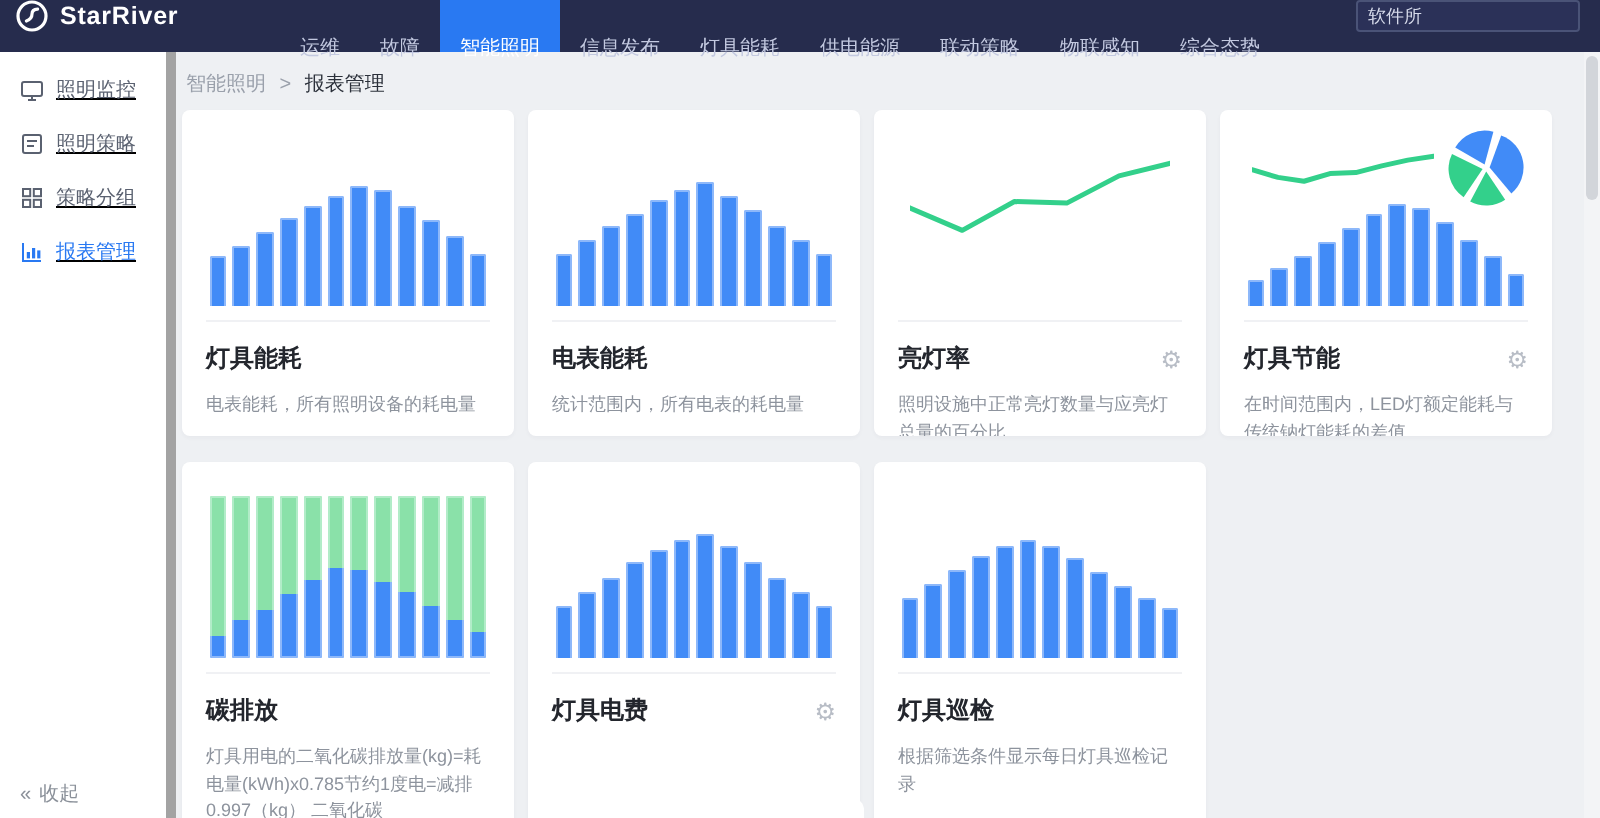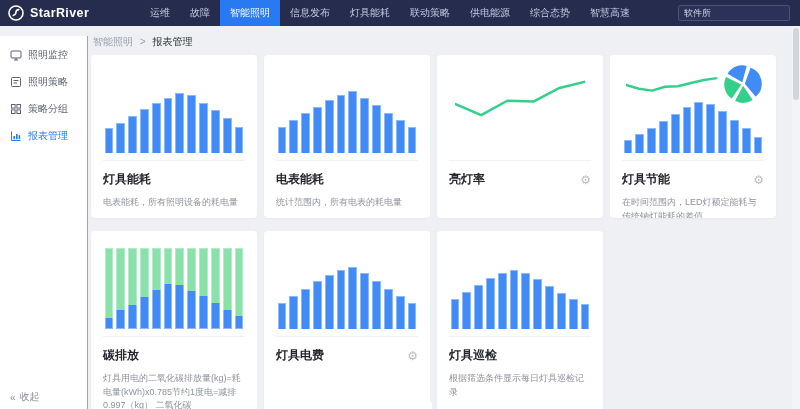--- a/index.html
+++ b/index.html
@@ -1,34 +1,34 @@
 <!DOCTYPE html>
 <html><head>
 <meta charset="utf-8">
 <style>
   * { margin:0; padding:0; box-sizing:border-box; }
   html,body { width:800px; height:409px; overflow:hidden; }
   body { font-family:"Liberation Sans", sans-serif; background:#eef0f3; position:relative; }
 
   
   .navbar { position:absolute; top:0; left:0; right:0; height:26px; background:#262c4d;
-            display:flex; align-items:center; color:#c3c9e0; z-index:5; }
+            display:flex; align-items:flex-start; color:#c3c9e0; z-index:5; }
   .brand { display:flex; align-items:center; gap:6px; padding:0 14px 0 8px; min-width:140px; }
   .brand-name { color:#fff; font-weight:bold; font-size:12.5px; letter-spacing:.4px; }
   .nav-items { display:flex; height:26px; }
-  .nav-item { font-size:10px; line-height:26px; padding:0 10px; cursor:pointer; white-space:nowrap; }
+  .nav-item { font-size:10px; line-height:26px; padding:12px 10px; cursor:pointer; white-space:nowrap; }
   .nav-item.active { background:#2979f2; color:#fff; }
   .nav-right { margin-left:auto; display:flex; align-items:center; gap:9px; padding-right:10px; }
   .org-select { width:112px; height:16px; border:1px solid #4a5377; border-radius:2px;
                 font-size:9px; color:#d7dbeb; display:flex; align-items:center;
                 padding:0 5px; justify-content:space-between; background:#2b3158; }
 
   
-  .sidebar { position:absolute; top:36px; left:0; bottom:0; width:88px; background:#fff;
-             border-right:1px solid #a3a3a3; padding-top:5px; z-index:4; }
+  .sidebar { position:absolute; top:26px; left:0; bottom:0; width:88px; background:#fff;
+             border-right:5px solid #a3a3a3; padding-top:5px; z-index:4;text-decoration:underline; }
   .side-item { height:27px; display:flex; align-items:center; gap:6px; padding-left:10px;
                font-size:10px; color:#5a6170; cursor:pointer; }
   .side-item.active { color:#2979f2; }
   .side-item svg { flex:0 0 auto; }
   .collapse { position:absolute; bottom:5px; left:10px; font-size:10px; color:#8a9099;
               display:flex; align-items:center; gap:4px; cursor:pointer; }
 
   
   .main { position:absolute; left:88px; top:26px; right:0; bottom:0; }
   .breadcrumb { padding:9px 0 0 5px; font-size:10px; }
@@ -77,24 +77,24 @@
       <path d="M5.2 10.5 Q8 9.5 8 7 Q8 4.8 10.8 4.6" fill="none" stroke="#fff" stroke-width="1.6" stroke-linecap="round"></path>
     </svg>
     <span class="brand-name">StarRiver</span>
   </div>
   <div class="nav-items" id="nav-items">
       <div class="nav-item">运维</div>
       <div class="nav-item">故障</div>
       <div class="nav-item active">智能照明</div>
       <div class="nav-item">信息发布</div>
       <div class="nav-item">灯具能耗</div>
+      <div class="nav-item">供电能源</div>
       <div class="nav-item">联动策略</div>
-      <div class="nav-item">供电能源</div>
+      <div class="nav-item">物联感知</div>
       <div class="nav-item">综合态势</div>
-      <div class="nav-item">智慧高速</div>
     </div>
   <div class="nav-right">
     <div class="org-select">
       <span>软件所</span>
 
     </div>
 
   </div>
 </div>
 
@@ -208,20 +208,21 @@
     <div class="chart-zone">
           <svg viewBox="0 0 100 100" preserveAspectRatio="none" class="line-svg">
             <polyline points="0.0,45.4 20.0,63.6 40.0,40.2 60.0,41.5 80.0,19.4 100.0,9.0" fill="none" stroke="#33d08b" stroke-width="2.5" stroke-linejoin="round" stroke-linecap="round" vector-effect="non-scaling-stroke"></polyline>
           </svg>
         </div>
     <div class="card-divider"></div>
     <div class="card-head">
       <span class="card-title">亮灯率</span>
       <span class="card-gear" style="display: inline;">⚙</span>
     </div>
+    <div class="card-desc">照明设施中正常亮灯数量与应亮灯总量的百分比</div>
   </div>
 
   <div class="card">
     <div class="chart-zone">
           <div class="bars">
             <div class="bar" style="height: 15%;"></div>
             <div class="bar" style="height: 22%;"></div>
             <div class="bar" style="height: 28%;"></div>
             <div class="bar" style="height: 36%;"></div>
             <div class="bar" style="height: 44%;"></div>

